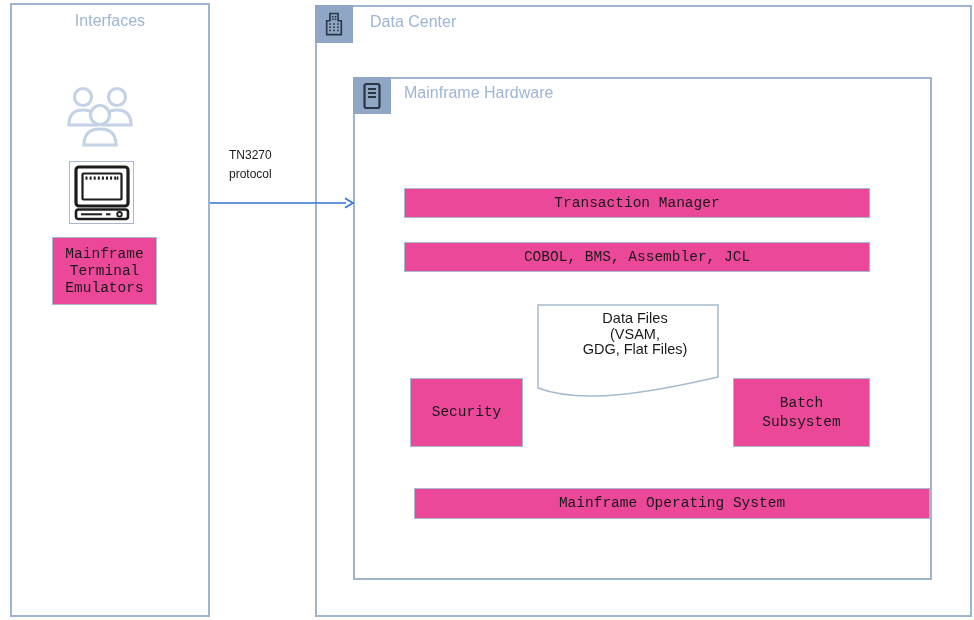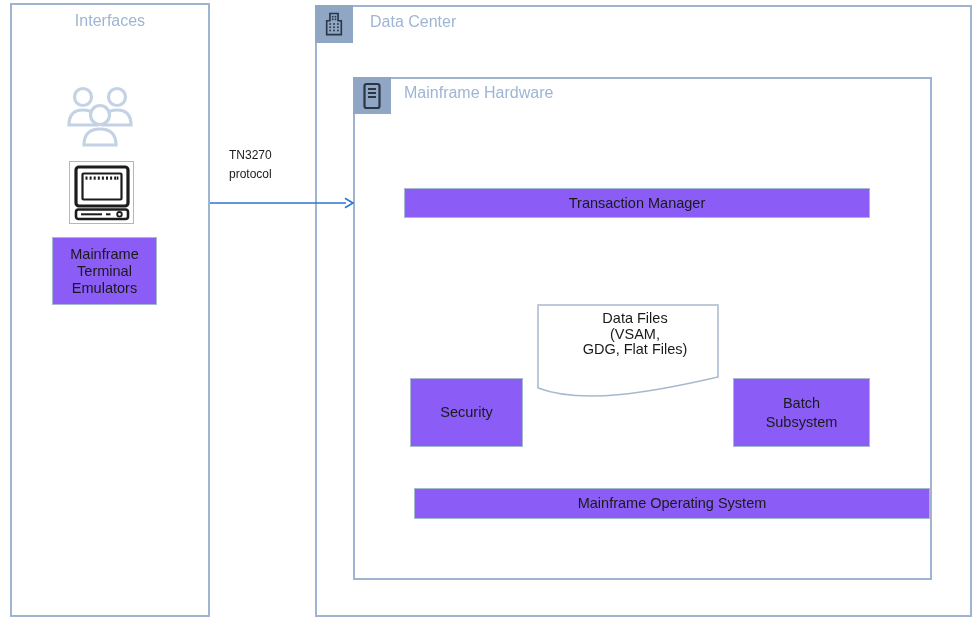--- a/index.html
+++ b/index.html
@@ -24,23 +24,23 @@
     border:2px solid var(--outer-border);box-sizing:border-box;
   }
   .badge{
     position:absolute;background:var(--badge-fill);
     display:flex;align-items:center;justify-content:center;box-sizing:border-box;
   }
   .group-title{
     position:absolute;color:var(--title-text);font-size:16px;white-space:nowrap;
   }
   .node-box{
-    position:absolute;background:#8b5cf6;border:1.5px solid var(--inner-border);
+    position:absolute;background:#ec4899;border:1.5px solid var(--inner-border);
     box-sizing:border-box;display:flex;align-items:center;justify-content:center;
-    text-align:center;font-size:14.5px;color:var(--body-text);line-height:17px;
+    text-align:center;font-size:14.5px;color:var(--body-text);line-height:17px;font-family:Liberation Mono, monospace;
   }
   .icon-frame{
     position:absolute;background:#fff;border:1.5px solid var(--inner-border);
     box-sizing:border-box;display:flex;align-items:center;justify-content:center;
   }
   .free-label{
     position:absolute;font-size:12px;line-height:19px;color:var(--body-text);
   }
   .doc-shape-wrap{position:absolute;}
   .doc-shape-wrap svg{display:block;}
@@ -130,20 +130,23 @@
       <line x1="9" y1="15" x2="17" y2="15" stroke-width="2"></line>
     </svg>
   </div>
 
   <div class="group-title" style="left:404px;top:72px;margin-top:12px;">Mainframe Hardware</div>
 
   <div class="node-box" style="left:404px;top:188px;width:466px;height:30px;">
     <span>Transaction Manager</span>
   </div>
 
+  <div class="node-box" style="left:404px;top:242px;width:466px;height:30px;">
+    <span>COBOL, BMS, Assembler, JCL</span>
+  </div>
 
   <div class="doc-shape-wrap" style="left:537px;top:304px;width:182px;height:96px;">
     <svg width="182" height="96" viewBox="0 0 182 96">
       <path d="M 1 1 H 181 V 73 C 116 88 46 101 1 84 Z" fill="#fff" stroke="#A7B9CE" stroke-width="1.5"></path>
     </svg>
     <div class="doc-text">
       <div>Data Files</div>
       <div>(VSAM,</div>
       <div>GDG, Flat Files)</div>
     </div>

